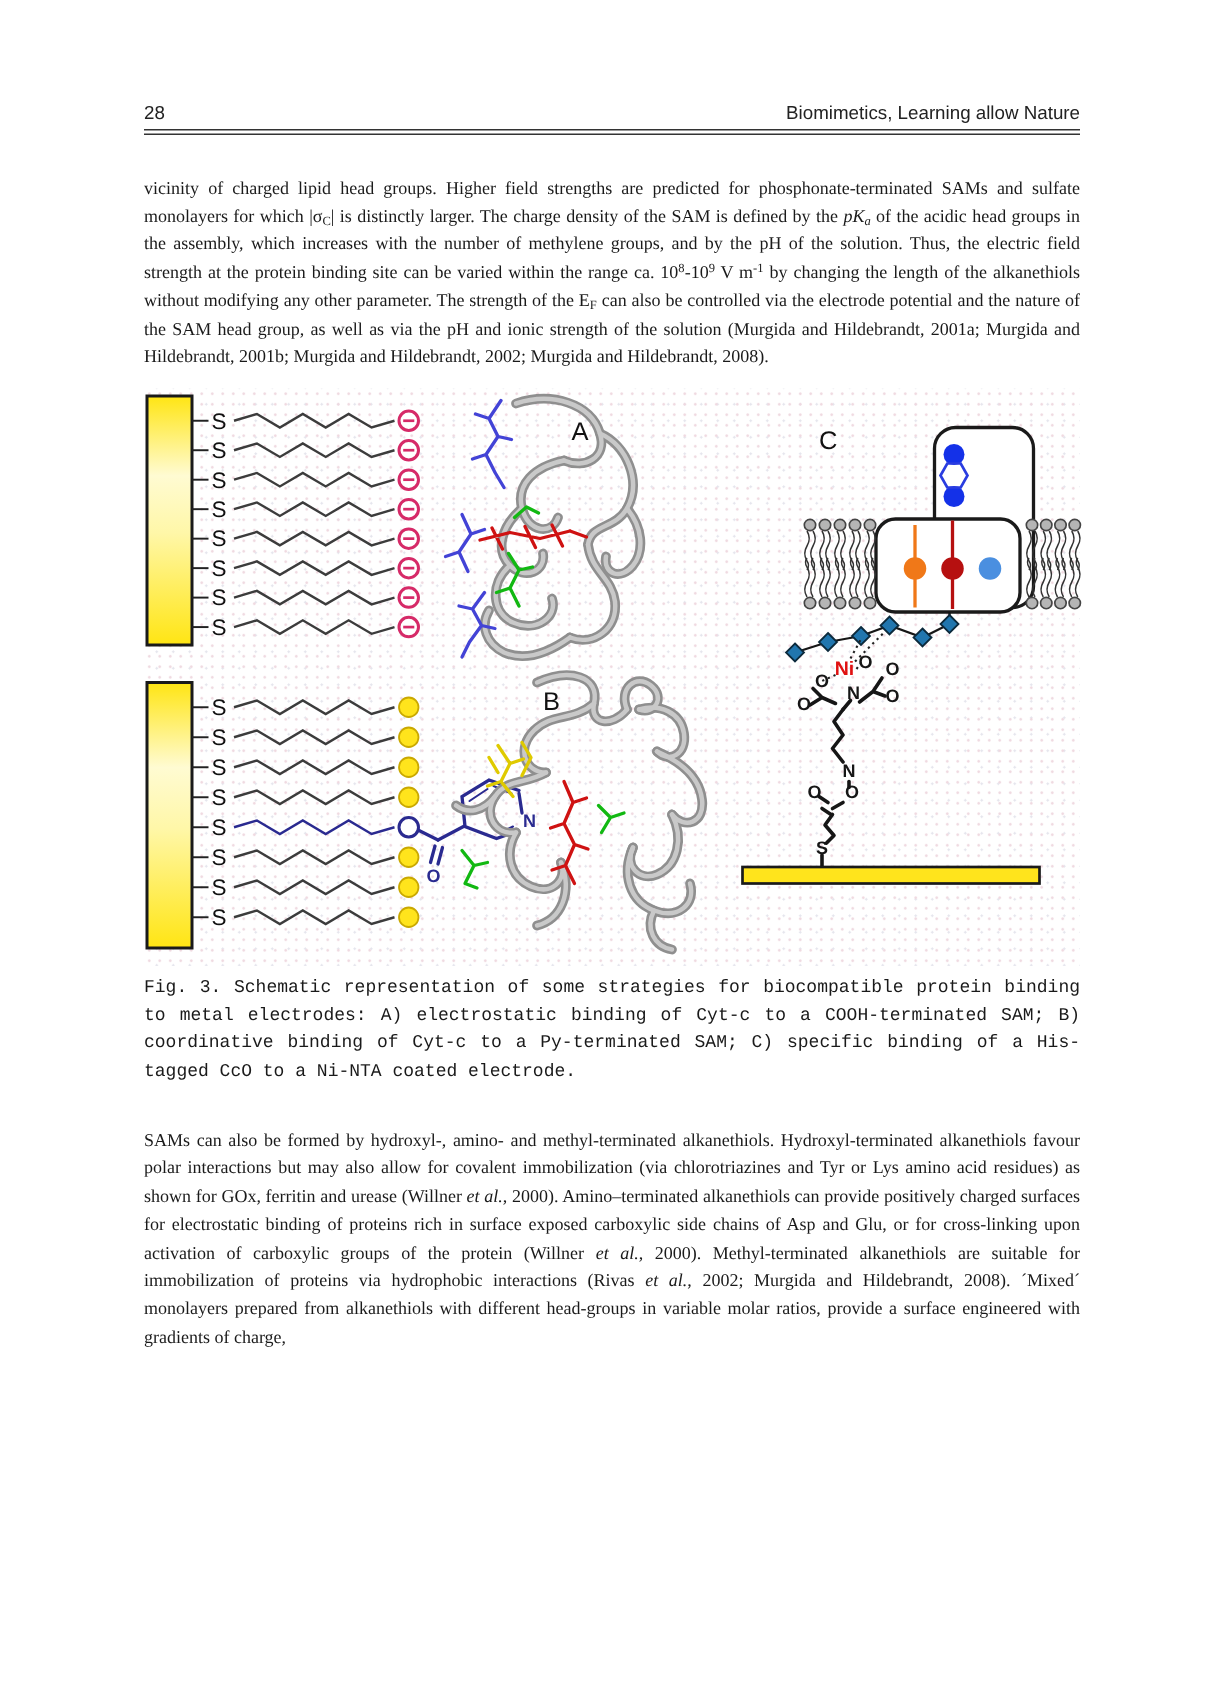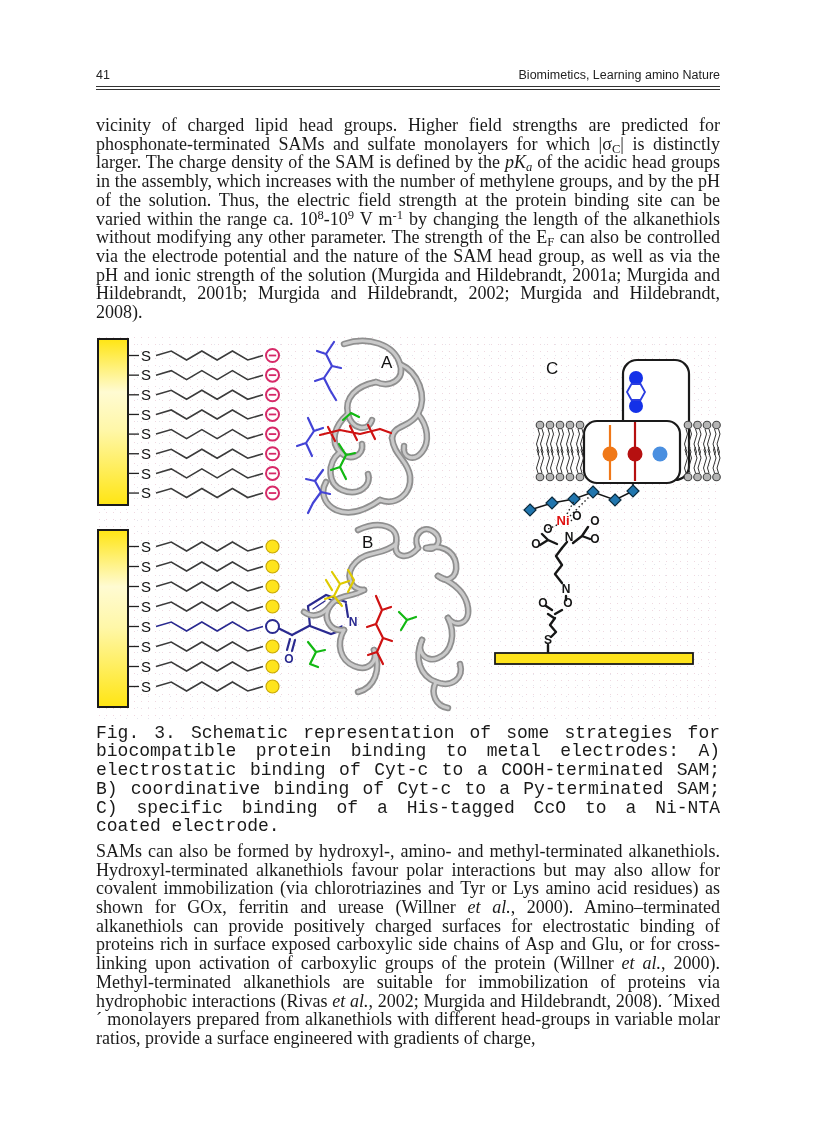--- a/index.html
+++ b/index.html
@@ -3,24 +3,24 @@
 <meta charset="utf-8">
 <style>
   html,body{margin:0;padding:0;background:#ffffff;}
   body{width:816px;height:1123px;position:relative;overflow:hidden;
        font-family:"Liberation Serif", serif;color:#1a1a1a;}
   .content{margin:0 96px;width:624px;}
   .header{display:flex;justify-content:space-between;align-items:flex-end;
           padding-top:68px;font-family:"Liberation Sans", sans-serif;
           font-size:12.5px;color:#222;}
   .rule{margin-top:4px;height:2px;border-top:1px solid #333;border-bottom:1px solid #333;}
-  p.body-text{font-size:18px;line-height:18.7px;text-align:justify;margin:0;}
+  p.body-text{font-size:12px;line-height:18.7px;text-align:justify;margin:0;}
   p.para1{margin-top:26px;}
   p.caption{margin-top:5px;font-family:Liberation Mono, monospace;}
-  p.para2{margin-top:6px;}
+  p.para2{margin-top:27px;}
   sub,sup{font-size:70%;line-height:0;}
   sup{vertical-align:0.45em;}
   sub{vertical-align:-0.25em;}
   figure.fig3{margin:12px 0 0 0;padding:0;width:624px;height:385px;
     background-color:#fff;
     background-image:
       radial-gradient(circle,#efd8e0 0.8px,transparent 0.95px),
       radial-gradient(circle,#e4e4ec 0.7px,transparent 0.85px);
     background-size:7px 7px,11px 11px;
     background-position:0 0,3px 5px;}
@@ -36,22 +36,22 @@
   .stick{fill:none;stroke-width:2.2;stroke-linecap:round;stroke-linejoin:round;}
   .bond{fill:none;stroke:#161616;stroke-width:2.4;stroke-linecap:round;stroke-linejoin:round;}
   .dot{fill:none;stroke:#222;stroke-width:1.4;stroke-dasharray:1.5 2.6;}
 </style>
 </head>
 <body>
 
 <div class="content">
 
   <div class="header">
-    <span>41</span>
-    <span>Biomimetics, Learning amino Nature</span>
+    <span>28</span>
+    <span>Biomimetics, Learning allow Nature</span>
   </div>
   <div class="rule"></div>
 
   <p class="body-text para1"><span>vicinity of charged lipid head groups. Higher field strengths are predicted for phosphonate-terminated SAMs and sulfate monolayers for which |σ</span><sub>C</sub><span>| is distinctly larger. The charge density of the SAM is defined by the </span><span style="font-style: italic;">pK</span><sub style="font-style: italic;">a</sub><span> of the acidic head groups in the assembly, which increases with the number of methylene groups, and by the pH of the solution. Thus, the electric field strength at the protein binding site can be varied within the range ca. 10</span><sup>8</sup><span>-10</span><sup>9</sup><span> V m</span><sup>-1</sup><span> by changing the length of the alkanethiols without modifying any other parameter. The strength of the E</span><sub>F</sub><span> can also be controlled via the electrode potential and the nature of the SAM head group, as well as via the pH and ionic strength of the solution (Murgida and Hildebrandt, 2001a; Murgida and Hildebrandt, 2001b; Murgida and Hildebrandt, 2002; Murgida and Hildebrandt, 2008).</span></p>
 
   <figure class="fig3">
     <svg width="624" height="385" viewBox="0 0 624 385">
       <defs>
         <linearGradient id="elecGrad" x1="0" y1="0" x2="0" y2="1">
           <stop offset="0%" stop-color="#ffe513"></stop>

